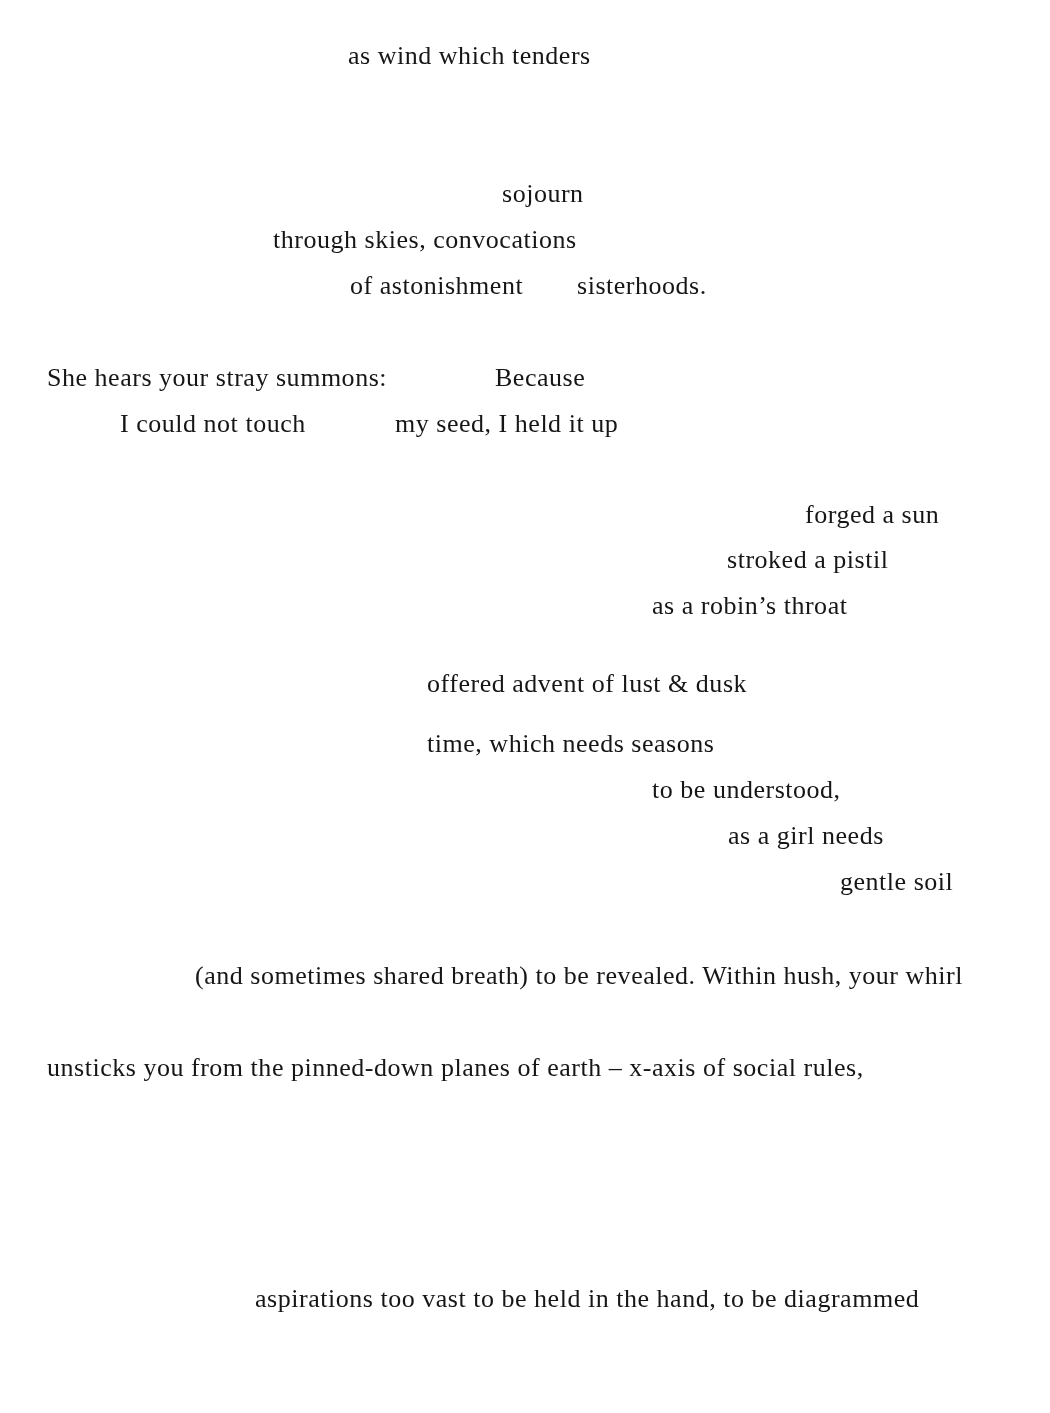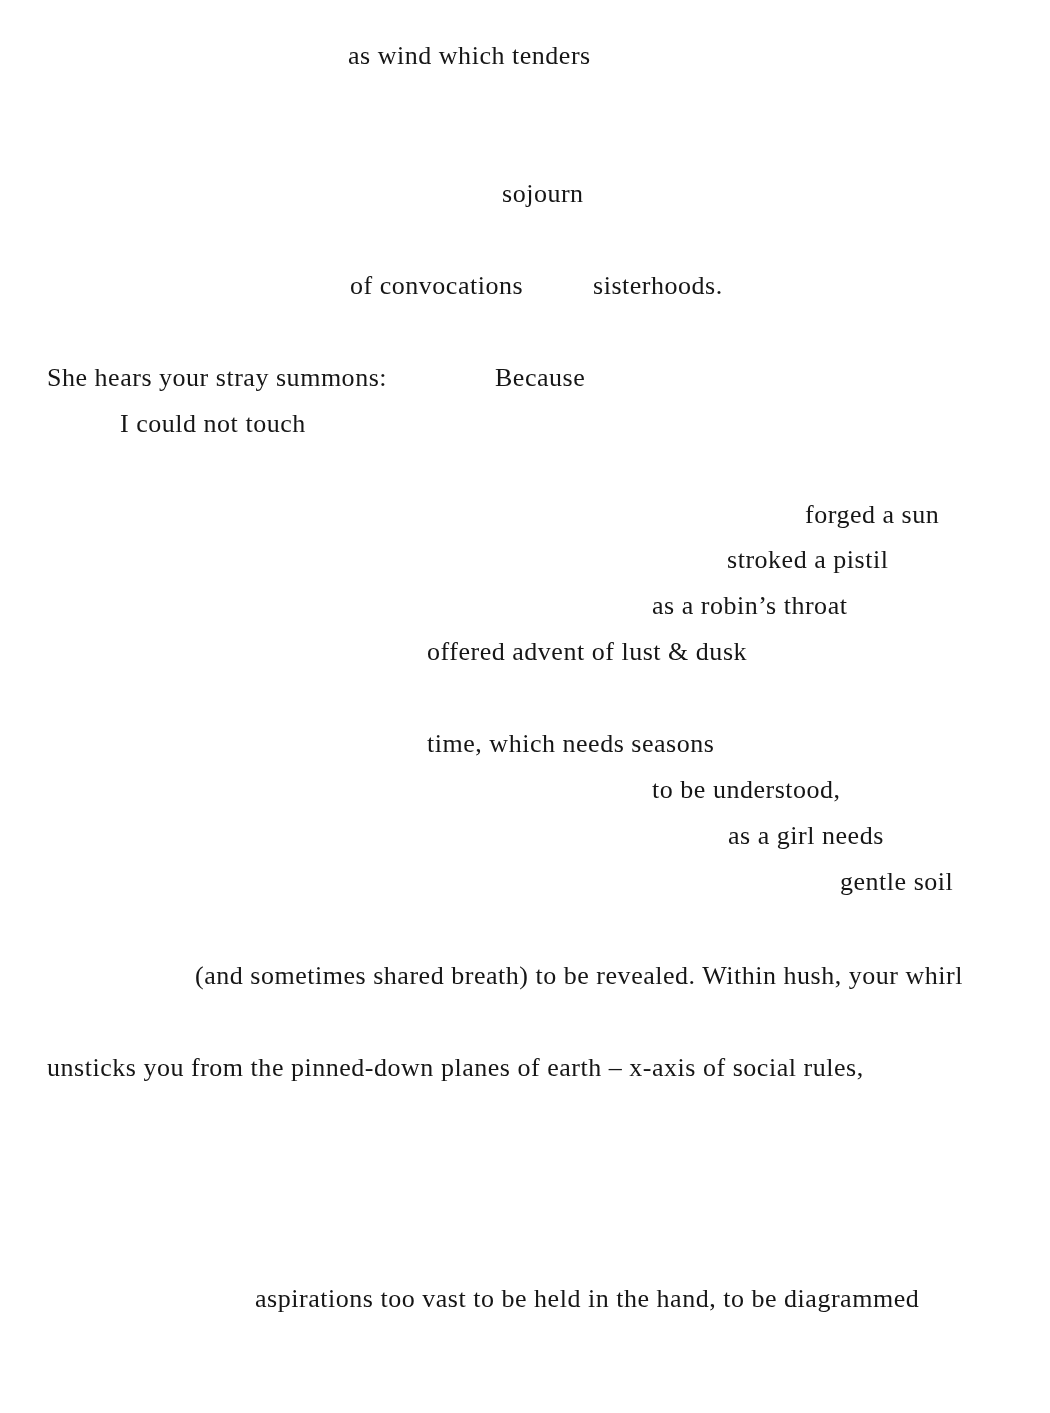--- a/index.html
+++ b/index.html
@@ -24,31 +24,33 @@
     line-height: 1.2;
   }
 </style>
 </head>
 <body>
 
 <div id="page">
   <span class="seg" style="left:348px; top:40px">as wind which tenders</span>
 
   <span class="seg" style="left:502px; top:178px">sojourn</span>
-  <span class="seg" style="left:350px; top:270px">of convocations</span>
-  <span class="seg" style="left:593px; top:270px">sisterhoods.</span>
+  <span class="seg" style="left:273px; top:224px">through skies, convocations</span>
+  <span class="seg" style="left:350px; top:270px">of astonishment</span>
+  <span class="seg" style="left:577px; top:270px">sisterhoods.</span>
 
   <span class="seg" style="left:47px;  top:362px">She hears your stray summons:</span>
   <span class="seg" style="left:495px; top:362px">Because</span>
   <span class="seg" style="left:120px; top:408px">I could not touch</span>
+  <span class="seg" style="left:395px; top:408px">my seed, I held it up</span>
 
   <span class="seg" style="left:805px; top:499px">forged a sun</span>
   <span class="seg" style="left:727px; top:544px">stroked a pistil</span>
   <span class="seg" style="left:652px; top:590px">as a robin’s throat</span>
-  <span class="seg" style="left:427px; top:636px">offered advent of lust &amp; dusk</span>
+  <span class="seg" style="left:427px; top:668px">offered advent of lust &amp; dusk</span>
   <span class="seg" style="left:427px; top:728px">time, which needs seasons</span>
   <span class="seg" style="left:652px; top:774px">to be understood,</span>
   <span class="seg" style="left:728px; top:820px">as a girl needs</span>
   <span class="seg" style="left:840px; top:866px">gentle soil</span>
 
   <span class="seg" style="left:195px; top:960px">(and sometimes shared breath) to be revealed. Within hush, your whirl</span>
 
   <span class="seg" style="left:47px;  top:1052px">unsticks you from the pinned-down planes of earth – x-axis of social rules,</span>
 
 

